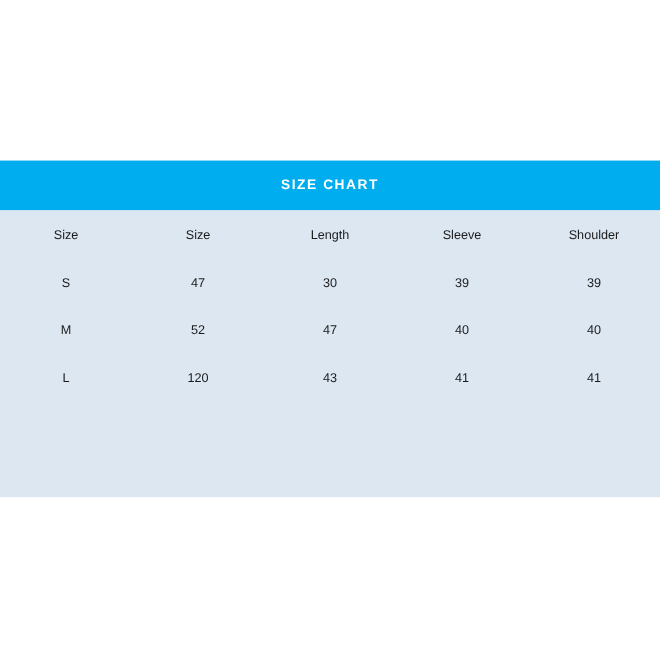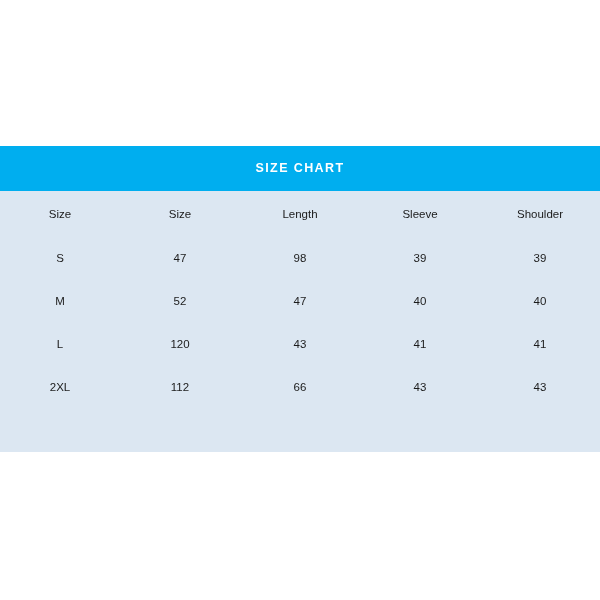--- a/index.html
+++ b/index.html
@@ -107,42 +107,35 @@
           <th>Size</th>
           <th>Length</th>
           <th>Sleeve</th>
           <th>Shoulder</th>
         </tr>
       </thead>
       <tbody>
         <tr>
           <td>S</td>
           <td>47</td>
-          <td>98</td>
+          <td>30</td>
           <td>39</td>
           <td>39</td>
         </tr>
         <tr>
           <td>M</td>
           <td>52</td>
           <td>47</td>
           <td>40</td>
           <td>40</td>
         </tr>
         <tr>
           <td>L</td>
           <td>120</td>
           <td>43</td>
           <td>41</td>
           <td>41</td>
         </tr>
-        <tr>
-          <td>2XL</td>
-          <td>112</td>
-          <td>66</td>
-          <td>43</td>
-          <td>43</td>
-        </tr>
       </tbody>
     </table>
 
   </div>
 </div>
 
 </body></html>

